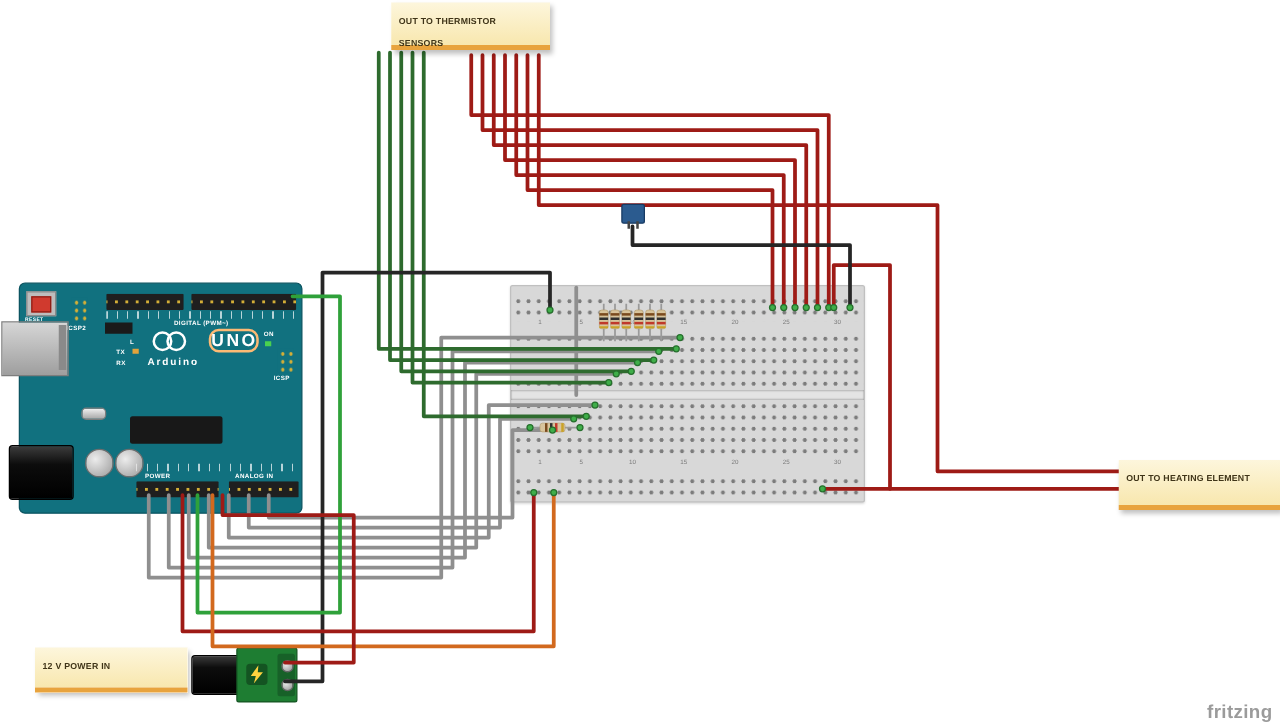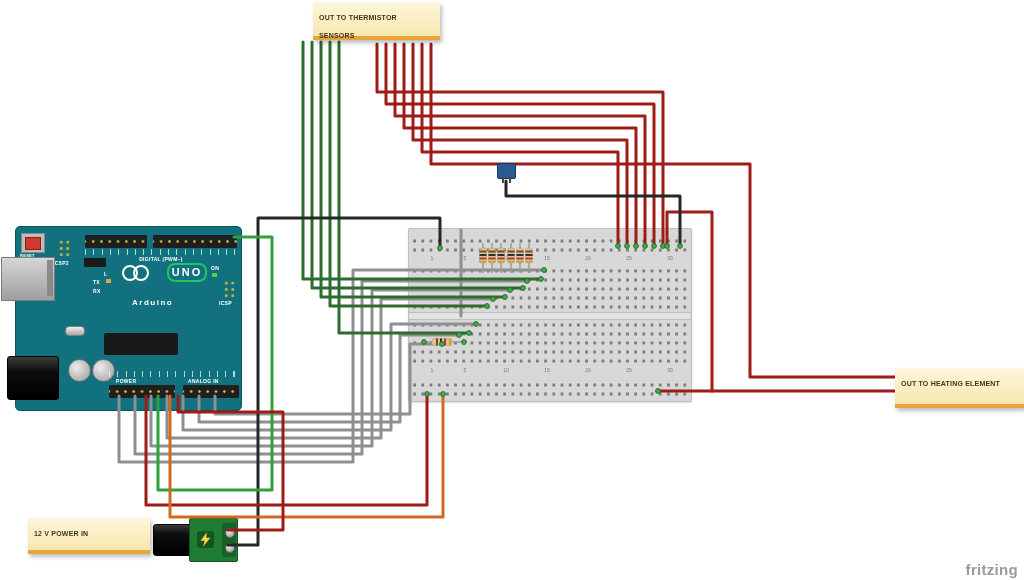--- a/index.html
+++ b/index.html
@@ -10,22 +10,22 @@
   .arduino{position:absolute;left:15px;top:226px;width:225px;height:183px;
            background:#11717f;border:1px solid #0b5461;border-radius:5px;}
   .arduino *{position:absolute;}
   .hdr{background:#1f1f1f;background-image:radial-gradient(circle,#d4af37 1.1px,rgba(0,0,0,0) 1.5px);
        background-size:8.3px 13px;background-position:4px 0;border-radius:1px;}
   .pinlabels{height:6px;background-image:repeating-linear-gradient(90deg,rgba(255,255,255,.7) 0 1px,rgba(0,0,0,0) 1px 8.3px);}
   .tinywhite{color:#fff;font-size:5px;font-weight:bold;letter-spacing:.3px;white-space:nowrap;}
   .icspdots{background:#11717f;background-image:radial-gradient(circle,#d4af37 1.2px,rgba(0,0,0,0) 1.6px);
             background-size:6.5px 6.3px;background-position:1px 1px;}
   .ring{width:12px;height:12px;border:2.6px solid #fff;border-radius:50%;}
-  .unobadge{width:36px;height:15px;border:2px solid #22c55e;border-radius:8px;color:#fff;
-            font-size:11px;font-weight:bold;letter-spacing:2px;text-align:center;line-height:15px;}
+  .unobadge{width:36px;height:15px;border:2px solid #fdba74;border-radius:8px;color:#fff;
+            font-size:14px;font-weight:bold;letter-spacing:2px;text-align:center;line-height:15px;}
   .brand{color:#fff;font-size:8px;font-weight:bold;letter-spacing:1.5px;}
   .cap{width:21px;height:21px;border-radius:50%;border:1px solid #6e6e6e;
        background:radial-gradient(circle at 35% 35%,#ececec,#9a9a9a);}
   .ledsq{width:5px;height:4px;}
 
   
   .breadboard{position:absolute;left:408px;top:228px;width:282px;height:172px;
               background:#d8d8d8;border:1px solid #c0c0c0;border-radius:2px;
               box-shadow:0 1px 2px rgba(0,0,0,.15);}
   .breadboard *{position:absolute;}
@@ -90,21 +90,21 @@
     <div class="tinywhite" style="left:69px;top:29px;width:152px;text-align:center;">DIGITAL (PWM~)</div>
 
     <div style="left:-15px;top:30px;width:52px;height:42px;background:linear-gradient(#d6d6d6,#9e9e9e);border:1px solid #7d7d7d;"></div>
     <div style="left:31px;top:33px;width:6px;height:36px;background:#8a8a8a;"></div>
 
     <div style="left:68px;top:31px;width:22px;height:9px;background:#1a1a1a;"></div>
 
     <div class="ring" style="left:106px;top:38px;"></div>
     <div class="ring" style="left:117px;top:38px;"></div>
     <div class="unobadge" style="left:151px;top:36px;">UNO</div>
-    <div class="brand" style="left:116px;top:58px;margin-top:13px;">Arduino</div>
+    <div class="brand" style="left:102px;top:58px;">Arduino</div>
 
     <div class="tinywhite" style="left:77px;top:52px;">TX</div>
     <div class="tinywhite" style="left:77px;top:61px;">RX</div>
     <div class="ledsq" style="left:90px;top:52px;background:#e2a33b;"></div>
     <div class="tinywhite" style="left:88px;top:44px;">L</div>
 
     <div class="tinywhite" style="left:195px;top:38px;">ON</div>
     <div class="ledsq" style="left:196px;top:46px;background:#49d14f;"></div>
 
     <div class="icspdots" style="left:206px;top:52px;width:13px;height:19px;"></div>

